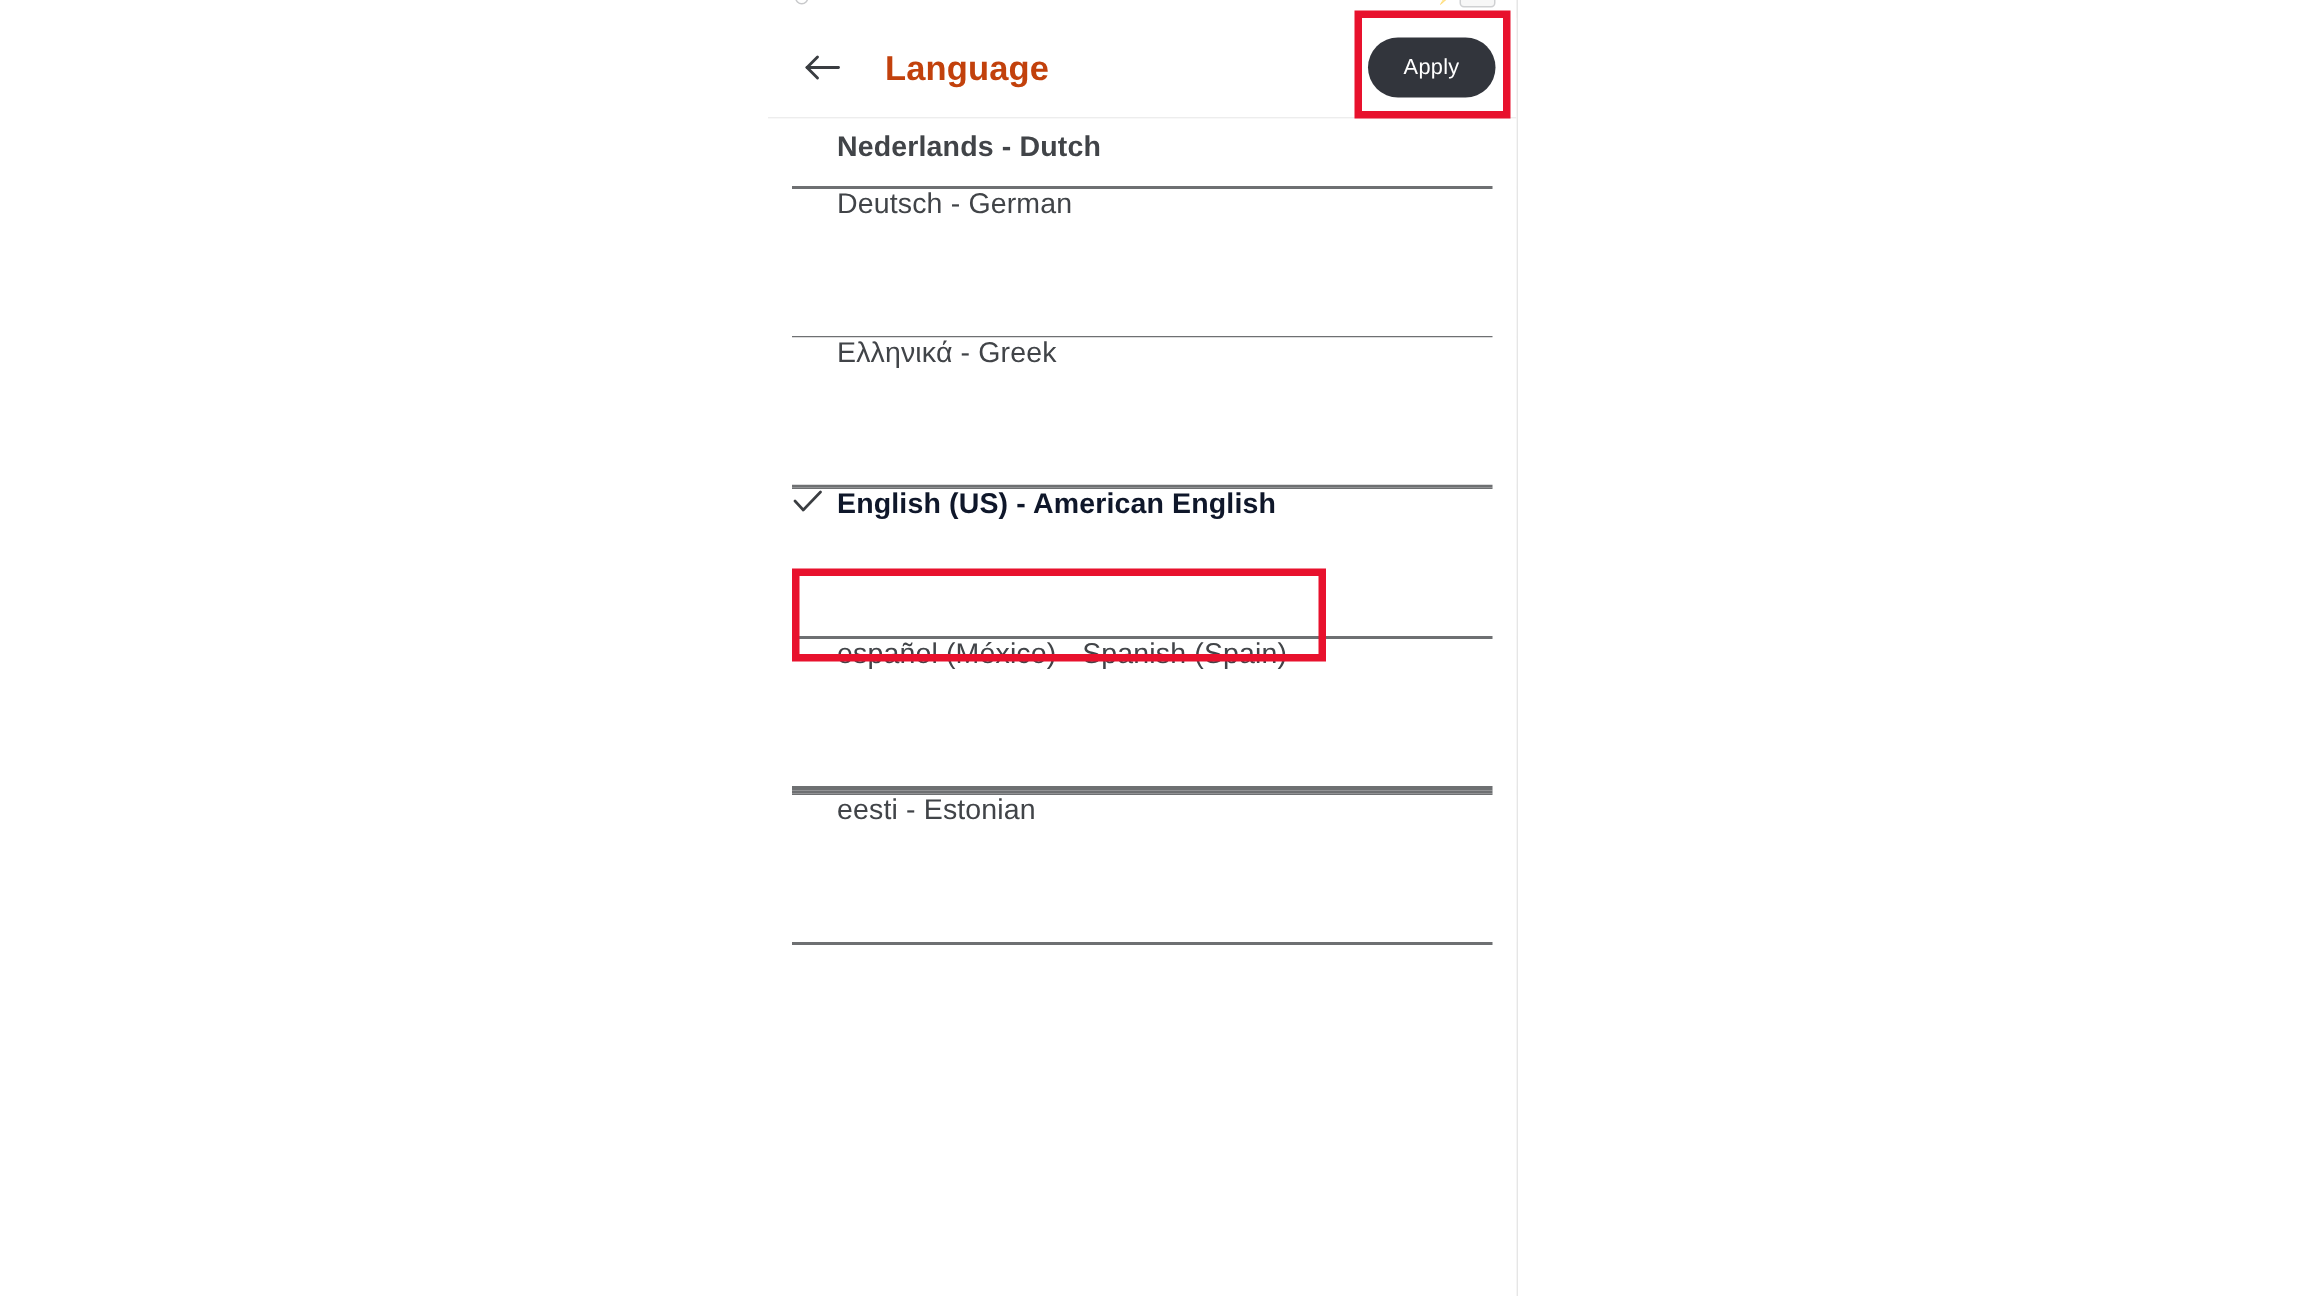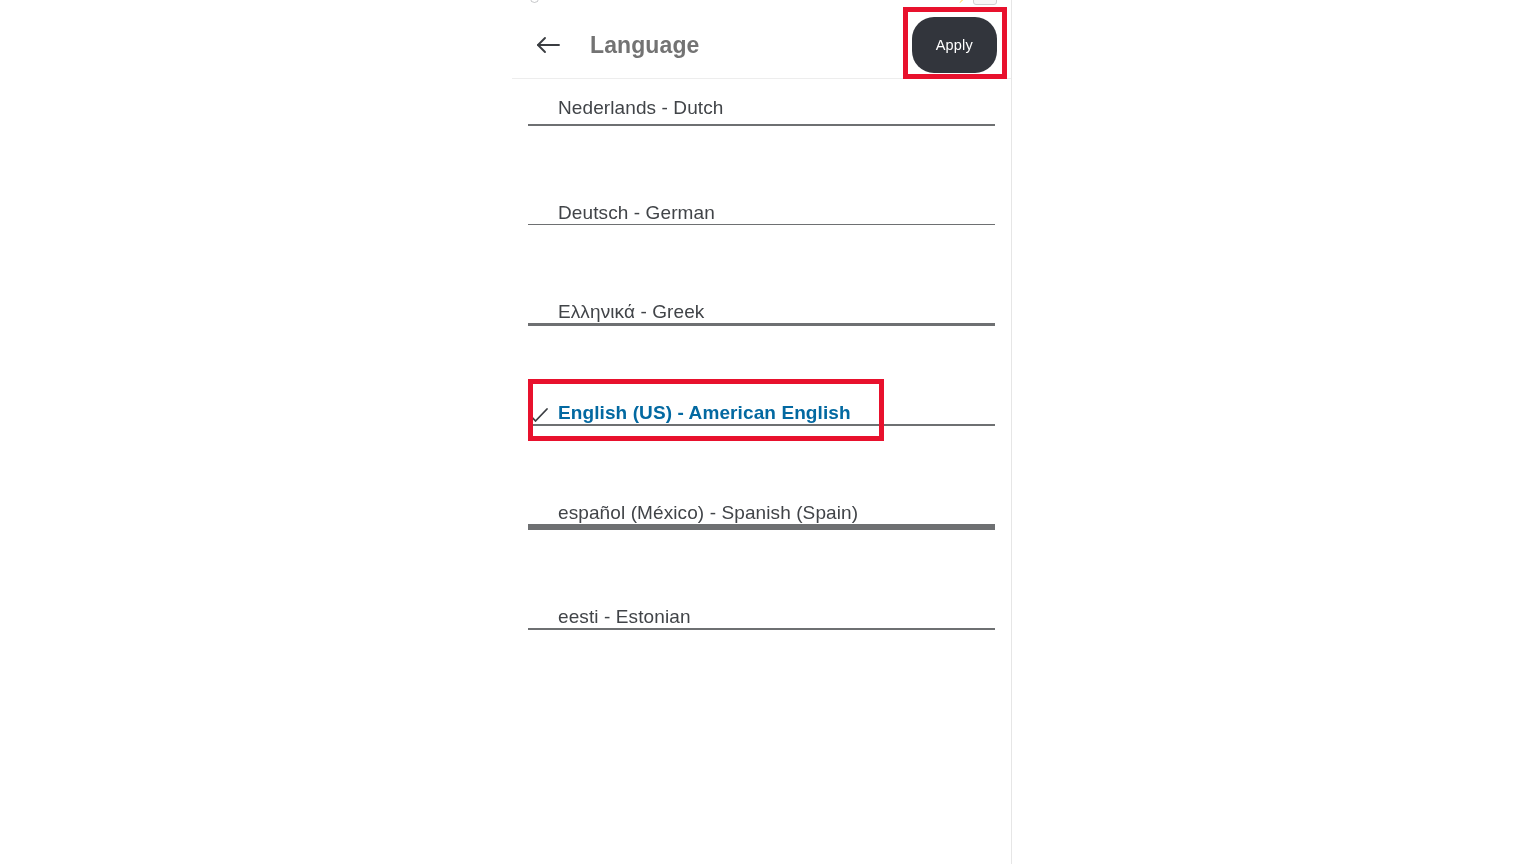--- a/index.html
+++ b/index.html
@@ -75,38 +75,38 @@
   .back-btn {
     width: 44px; height: 44px;
     display: flex; align-items: center; justify-content: center;
     flex: 0 0 auto;
     cursor: pointer;
   }
   .back-btn svg { display: block; }
   .header-title {
     font-size: 23px;
     font-weight: 700;
-    color: #737373;
+    color: #c2410c;
     letter-spacing: .1px;
     margin-left: 20px;
     white-space: nowrap;
   }
   .header-spacer { flex: 1 1 auto; }
 
   .apply-wrap {
     position: relative;
     flex: 0 0 auto;
     margin-right: 4px;
   }
   .apply-btn {
     background: #32353c;
     color: #ffffff;
     border: none;
     border-radius: 22px;
-    height: 56px;
+    height: 40px;
     padding: 0 24px;
     font-family: "Liberation Sans", sans-serif;
     font-size: 14.5px;
     font-weight: 500;
     letter-spacing: .2px;
     cursor: pointer;
   }
 
   
   .annot {
@@ -134,31 +134,32 @@
     width: 100%;
     height: 786px;
     overflow: hidden;
     background: #ffffff;
     border-top: 1px solid #ededed;
   }
   .lang-row {
     position: relative;
     height: 98px;
     display: flex;
-    align-items: flex-end;
+    align-items: flex-start;
     padding: 0 16px;
     box-sizing: border-box;
     cursor: pointer;
     background: #ffffff;
   }
   
   .lang-row.clipped {
     height: 45px;
-    align-items: flex-end;
+    align-items: center;
     padding-bottom: 5px;
+    font-weight: bold;
   }
   .divider {
     height: 1.6px;
     background: #6e7072;
     margin: 0 16px;
   }
   .check-slot {
     width: 30px;
     flex: 0 0 auto;
     display: flex;
@@ -166,21 +167,21 @@
   }
   .check-slot svg { display: block; }
   .lang-label {
     font-size: 19px;
     color: #414448;
     letter-spacing: .1px;
     white-space: nowrap;
   }
   .lang-row.selected .lang-label {
     font-weight: 700;
-    color: #0369a1;
+    color: #0f172a;
   }
 </style>
 </head>
 <body>
 
 <div id="phone-frame">
 
   <div class="status-bar">
     <div class="status-left">
       <span></span>

